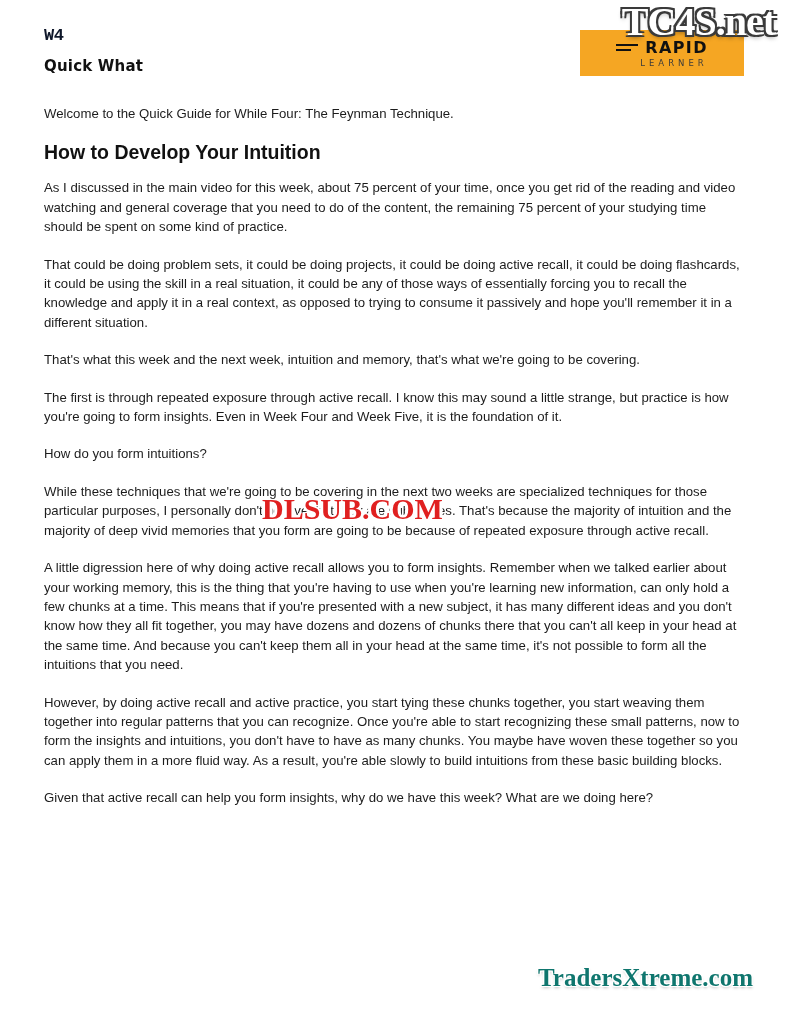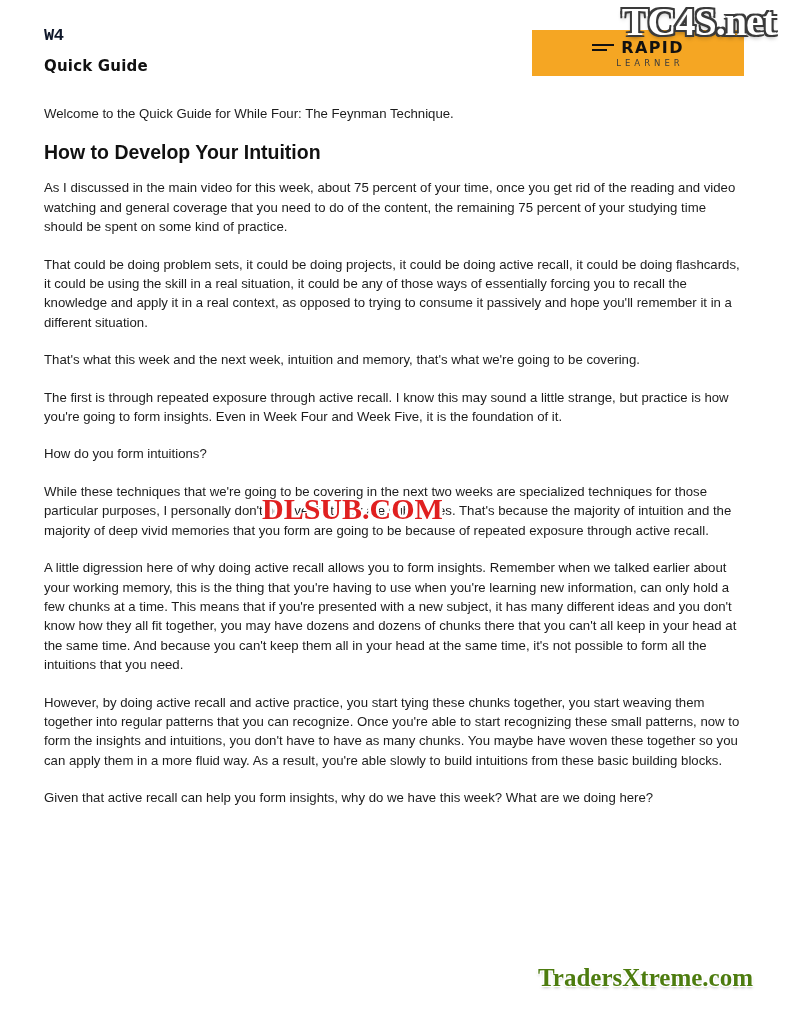--- a/index.html
+++ b/index.html
@@ -45,21 +45,20 @@
     letter-spacing: 0.2px;
   }
 
   .logo-box {
     position: absolute;
     right: 47px;
     top: 30px;
     width: 164px;
     height: 46px;
     background: #f5a623;
-    padding-left: 48px;
   }
   .logo-inner {
     position: absolute;
     left: 0;
     top: 0;
     width: 100%;
     height: 100%;
     display: flex;
     flex-direction: column;
     align-items: center;
@@ -152,36 +151,36 @@
       -3px 0 0 #ffffff, 3px 0 0 #ffffff;
     pointer-events: none;
   }
   .wm-traders {
     position: absolute;
     right: 38px;
     bottom: 32px;
     font-family: "Liberation Serif", serif;
     font-weight: bold;
     font-size: 25px;
-    color: #4d7c0f;
+    color: #0f766e;
     text-shadow:
       -1.2px -1.2px 0 #ffffff, 1.2px -1.2px 0 #ffffff,
       -1.2px 1.2px 0 #ffffff, 1.2px 1.2px 0 #ffffff,
       0 2px 3px rgba(0,0,0,0.25);
     pointer-events: none;
   }
 </style>
 </head>
 <body>
 
 <div class="page">
 
   <div class="header">
     <div class="week-label">W4</div>
-    <div class="quick-guide-title">Quick Guide</div>
+    <div class="quick-guide-title">Quick What</div>
 
     <div class="logo-box">
       <div class="logo-inner">
         <div class="logo-rapid-row">
           <span class="logo-lines">
               <i></i>
               <i></i>
             </span>
           <span class="logo-rapid">RAPID</span>
         </div>

